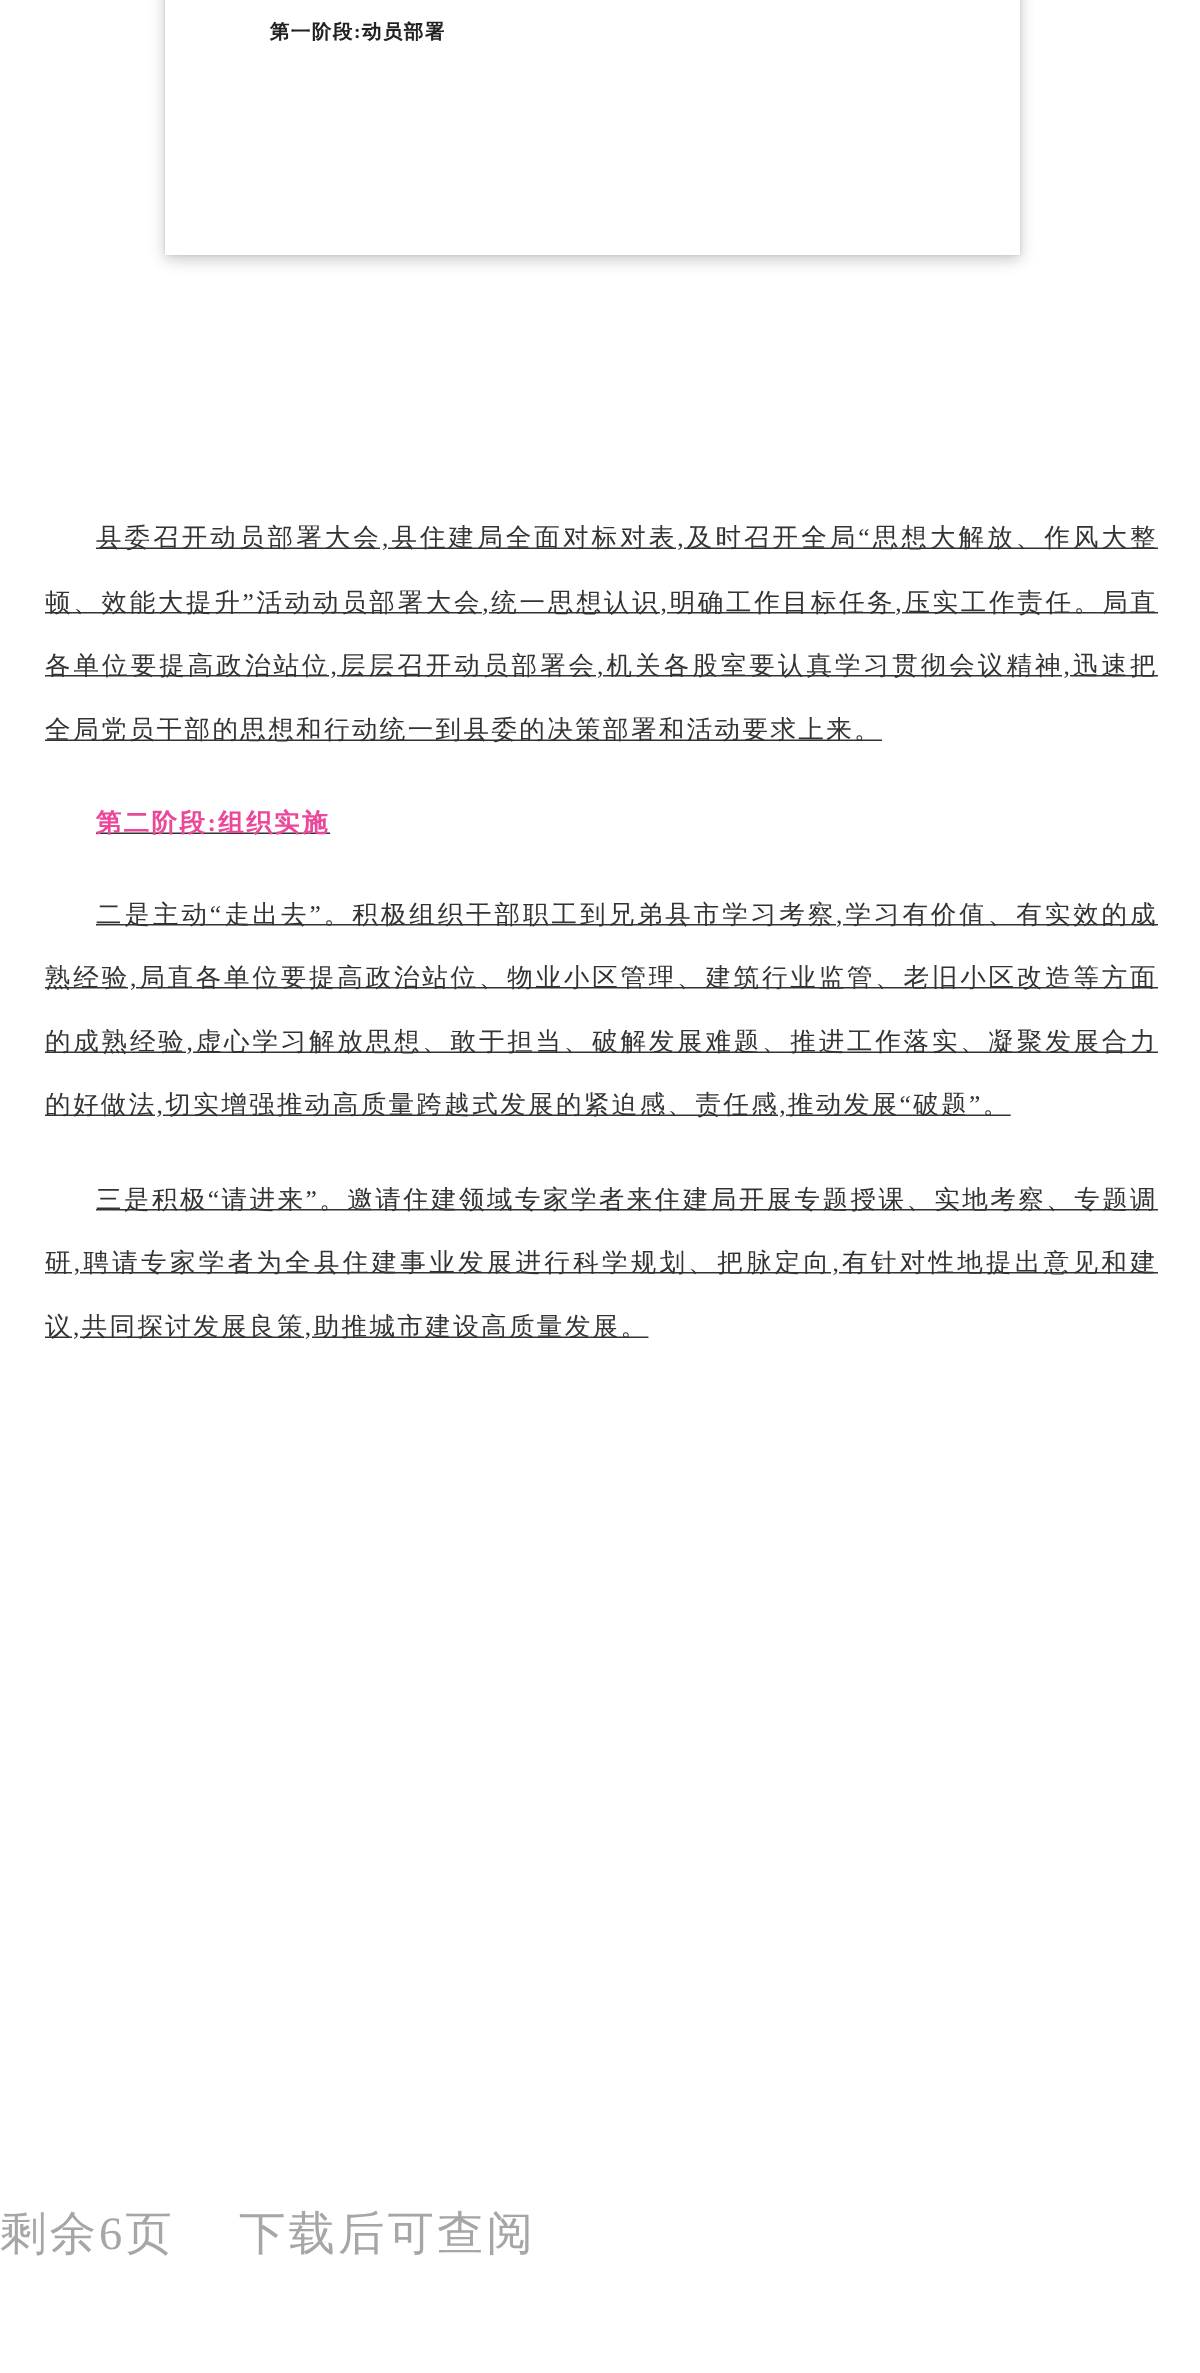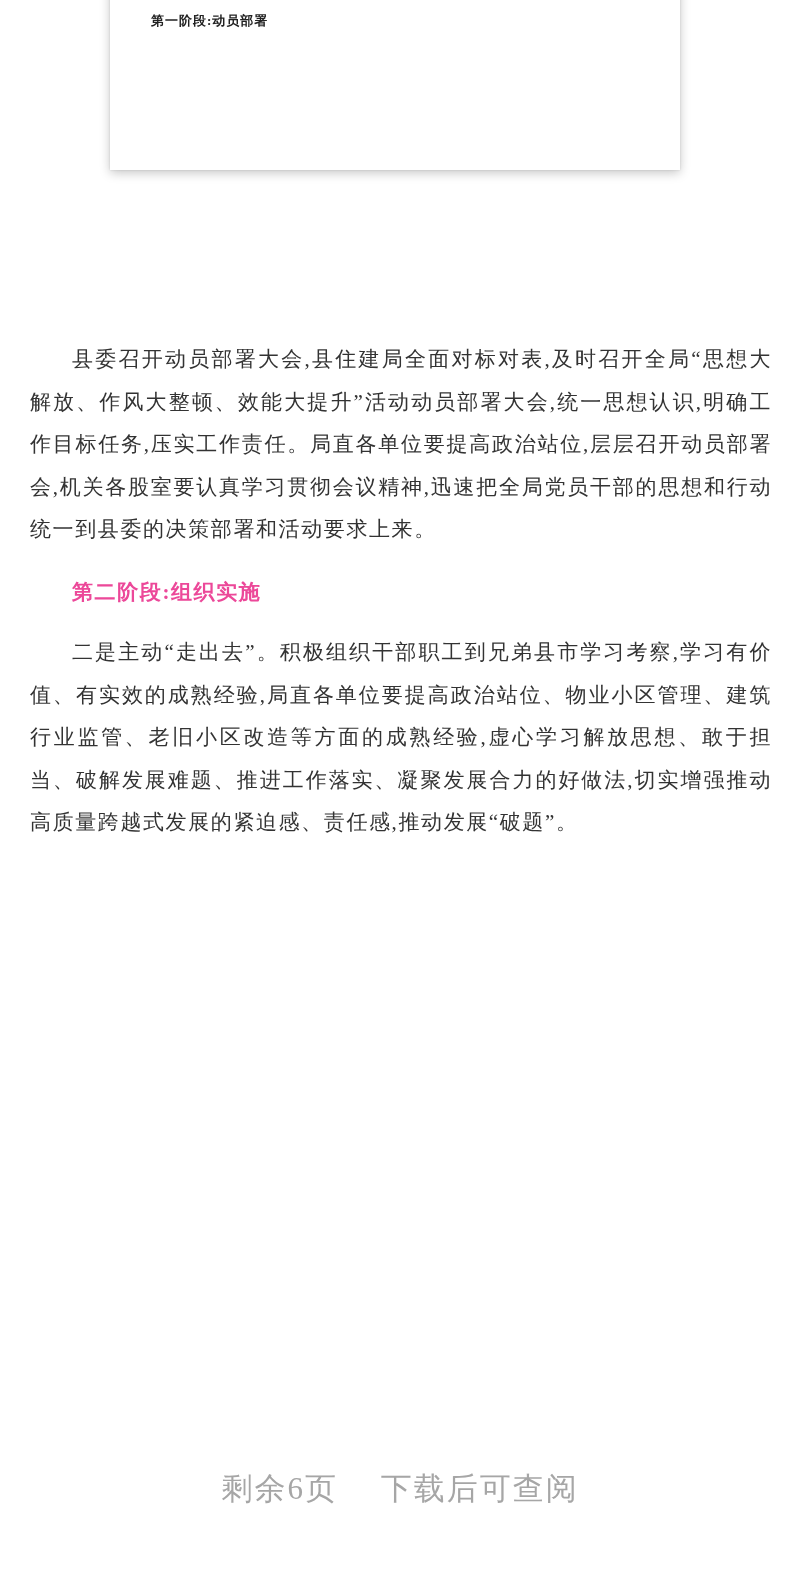--- a/index.html
+++ b/index.html
@@ -20,55 +20,56 @@
     position: absolute;
     left: 110px;
     top: -30px;
     width: 570px;
     height: 200px;
     background: #ffffff;
     box-shadow: 0 3px 10px rgba(0,0,0,0.22), 0 0 2px rgba(0,0,0,0.12);
   }
   .card-heading {
     margin-top: 42px;
-    margin-left: 41px;
+    margin-left: 70px;
     font-size: 13px;
     font-weight: bold;
     color: #222222;
     letter-spacing: 1px;
   }
   
   .content {
     position: absolute;
     top: 338px;
     left: 30px;
     right: 28px;
     color: #333333;
-    font-size: 21px;
+    font-size: 17px;
     line-height: 42.5px;
     letter-spacing: 1.6px;
     text-align: justify;
+    text-decoration: underline;
   }
   .content p {
     text-indent: 2em;
     margin-bottom: 20px;
   }
   .content p.bold-heading {
     font-weight: bold;
     color: #ec4899;
     margin-top: 8px;
     margin-bottom: 18px;
   }
   
   .footer-notice {
     position: absolute;
     left: 0;
     right: 0;
     top: 1468px;
-    text-align: center;
+    text-align: left;
     font-size: 31px;
     color: #a6a6a6;
     letter-spacing: 2px;
     font-family: "Liberation Serif", "DejaVu Serif", serif;
   }
 </style>
 </head>
 <body>
 
 <div class="page">
@@ -79,18 +80,19 @@
 
   <div class="content">
     <p>县委召开动员部署大会,县住建局全面对标对表,及时召开全局“思想大解放、作风大整顿、效能大提升”活动动员部署大会,统一思想认识,明确工作目标任务,压实工作责任。局直各单位要提高政治站位,层层召开动员部署会,机关各股室要认真学习贯彻会议精神,迅速把全局党员干部的思想和行动统一到县委的决策部署和活动要求上来。</p>
 
     <p class="bold-heading">第二阶段:组织实施</p>
 
 
 
     <p>二是主动“走出去”。积极组织干部职工到兄弟县市学习考察,学习有价值、有实效的成熟经验,局直各单位要提高政治站位、物业小区管理、建筑行业监管、老旧小区改造等方面的成熟经验,虚心学习解放思想、敢于担当、破解发展难题、推进工作落实、凝聚发展合力的好做法,切实增强推动高质量跨越式发展的紧迫感、责任感,推动发展“破题”。</p>
 
+    <p>三是积极“请进来”。邀请住建领域专家学者来住建局开展专题授课、实地考察、专题调研,聘请专家学者为全县住建事业发展进行科学规划、把脉定向,有针对性地提出意见和建议,共同探讨发展良策,助推城市建设高质量发展。</p>
 
   </div>
 
   <div class="footer-notice">剩余6页　 下载后可查阅</div>
 
 </div>
 
 </body></html>

